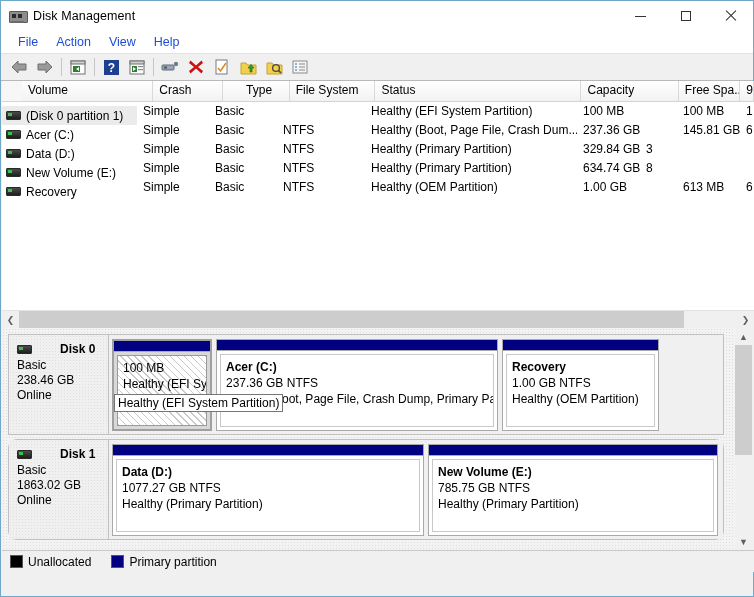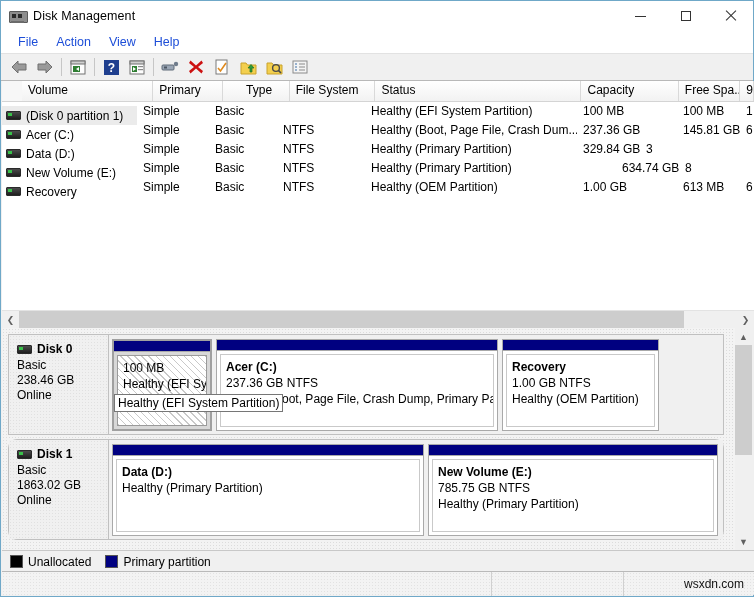--- a/index.html
+++ b/index.html
@@ -121,21 +121,21 @@
     position:absolute;left:6px;height:101px;display:flex;
     border:1px solid #c0c0c0;background:#f3f3f3;box-sizing:border-box;
   }
   .disk-info{
     width:100px;flex:none;box-sizing:border-box;
     background:#f0f0f0;border-right:1px solid #c0c0c0;
     padding:7px 0 0 8px;
     background-image:radial-gradient(#e0e0e0 0.5px, transparent 0.5px);
     background-size:3px 3px;
   }
-  .disk-name{display:flex;align-items:center;font-weight:bold;font-size:12px;margin-bottom:2px;}
+  .disk-name{display:flex;align-items:center;font-weight:bold;font-size:12px;margin-bottom:2px;gap:23px;}
   .disk-name .di{
     width:13px;height:7px;flex:none;margin-right:5px;
     background:linear-gradient(#4b4b4b,#1e1e1e);border:1px solid #2a2a2a;border-radius:1px;position:relative;
   }
   .disk-name .di:after{content:"";position:absolute;left:1px;top:1px;width:4px;height:3px;background:#39c14a;}
   .disk-meta{font-size:12px;line-height:15px;color:#000;}
   .parts{flex:1;display:flex;padding:4px 3px 4px 3px;box-sizing:border-box;background:#f0f0f0;}
   .part{
     box-sizing:border-box;height:92px;margin-right:4px;
     border:1px solid #a9a9a9;background:#ffffff;position:relative;
@@ -173,21 +173,21 @@
     font-size:9px;color:#606060;}
   .vs-track{position:absolute;left:0;top:17px;width:17px;bottom:17px;background:#f0f0f0;}
   .vs-thumb{position:absolute;left:0;top:0;width:17px;height:110px;background:#cdcdcd;}
 
   
   .legend{
     position:absolute;left:1px;top:549px;width:752px;height:22px;
     background:#f0f0f0;display:flex;align-items:center;padding-left:8px;
     box-sizing:border-box;border-top:1px solid #c8c8c8;
   }
-  .lg-item{display:flex;align-items:center;margin-right:14px;font-size:12px;}
+  .lg-item{display:flex;align-items:center;margin-right:20px;font-size:12px;}
   .lg-sw{width:11px;height:11px;margin-right:5px;border:1px solid #555;flex:none;}
 
   
   .statusbar{
     position:absolute;left:1px;bottom:1px;width:752px;height:24px;
     background:#f3f3f3;display:flex;align-items:center;
     border-top:1px solid #b9b9b9;box-sizing:border-box;
     background-image:radial-gradient(#e2e2e2 0.5px, transparent 0.5px);
     background-size:3px 3px;
   }
@@ -302,21 +302,21 @@
           <rect x="1" y="1" width="14" height="12" fill="#f4f4f4" stroke="#8a8a8a"></rect>
           <path d="M3 4 L5 4 M3 7 L5 7 M3 10 L5 10" stroke="#3c6ea5" stroke-width="1.2"></path>
           <path d="M7 4 L13 4 M7 7 L13 7 M7 10 L13 10" stroke="#8a8a8a" stroke-width="1"></path>
         </svg>
     </div>
   </div>
 
   <div class="toppane">
     <div class="lv-header" id="lvHeader">
         <div class="lv-th" style="width: 135px;">Volume</div>
-        <div class="lv-th" style="width: 72px;">Primary</div>
+        <div class="lv-th" style="width: 72px;">Crash</div>
         <div class="lv-th" style="width: 68px; text-align: center;">Type</div>
         <div class="lv-th" style="width: 88px;">File System</div>
         <div class="lv-th" style="width: 212px;">Status</div>
         <div class="lv-th" style="width: 100px;">Capacity</div>
         <div class="lv-th" style="width: 63px;">Free Spa...</div>
         <div class="lv-th" style="width: 14px;">9</div>
       </div>
     <div class="lv-body" id="lvBody">
         <div class="lv-row sel">
           <div class="lv-td cell-volume" style="width: 135px;">
@@ -358,21 +358,21 @@
         </div>
         <div class="lv-row">
           <div class="lv-td cell-volume" style="width: 135px;">
             <span class="vol-icon"></span>
             <span class="vol-label">New Volume (E:)</span>
           </div>
           <div class="lv-td" style="width: 72px;">Simple</div>
           <div class="lv-td" style="width: 68px;">Basic</div>
           <div class="lv-td" style="width: 88px;">NTFS</div>
           <div class="lv-td" style="width: 212px;">Healthy (Primary Partition)</div>
-          <div class="lv-td" style="width: 63px; margin-left: 39px;">634.74 GB</div>
+          <div class="lv-td" style="width: 63px;">634.74 GB</div>
           <div class="lv-td" style="width: 14px;">8</div>
         </div>
         <div class="lv-row">
           <div class="lv-td cell-volume" style="width: 135px;">
             <span class="vol-icon"></span>
             <span class="vol-label">Recovery</span>
           </div>
           <div class="lv-td" style="width: 72px;">Simple</div>
           <div class="lv-td" style="width: 68px;">Basic</div>
           <div class="lv-td" style="width: 88px;">NTFS</div>
@@ -439,20 +439,21 @@
             </div>
             <div class="disk-meta">Basic</div>
             <div class="disk-meta">1863.02 GB</div>
             <div class="disk-meta">Online</div>
           </div>
           <div class="parts">
             <div class="part" style="width: 312px;">
               <div class="bar" style="background: rgb(0, 0, 128);"></div>
               <div class="inner">
                 <div class="pname">Data  (D:)</div>
+                <div class="pline">1077.27 GB NTFS</div>
                 <div class="pline">Healthy (Primary Partition)</div>
               </div>
             </div>
             <div class="part" style="width: 290px;">
               <div class="bar" style="background: rgb(0, 0, 128);"></div>
               <div class="inner">
                 <div class="pname">New Volume  (E:)</div>
                 <div class="pline">785.75 GB NTFS</div>
                 <div class="pline">Healthy (Primary Partition)</div>
               </div>
@@ -476,19 +477,14 @@
       <div class="lg-item">
         <span class="lg-sw" style="background: rgb(0, 0, 0);"></span>
         <span>Unallocated</span>
       </div>
       <div class="lg-item">
         <span class="lg-sw" style="background: rgb(0, 0, 128);"></span>
         <span>Primary partition</span>
       </div>
     </div>
 
-  <div class="statusbar">
-    <div class="sb-pane" style="width:490px;"></div>
-    <div class="sb-pane" style="width:132px;"></div>
-    <div class="sb-pane last">wsxdn.com</div>
-  </div>
 
 </div>
 
 </body></html>

